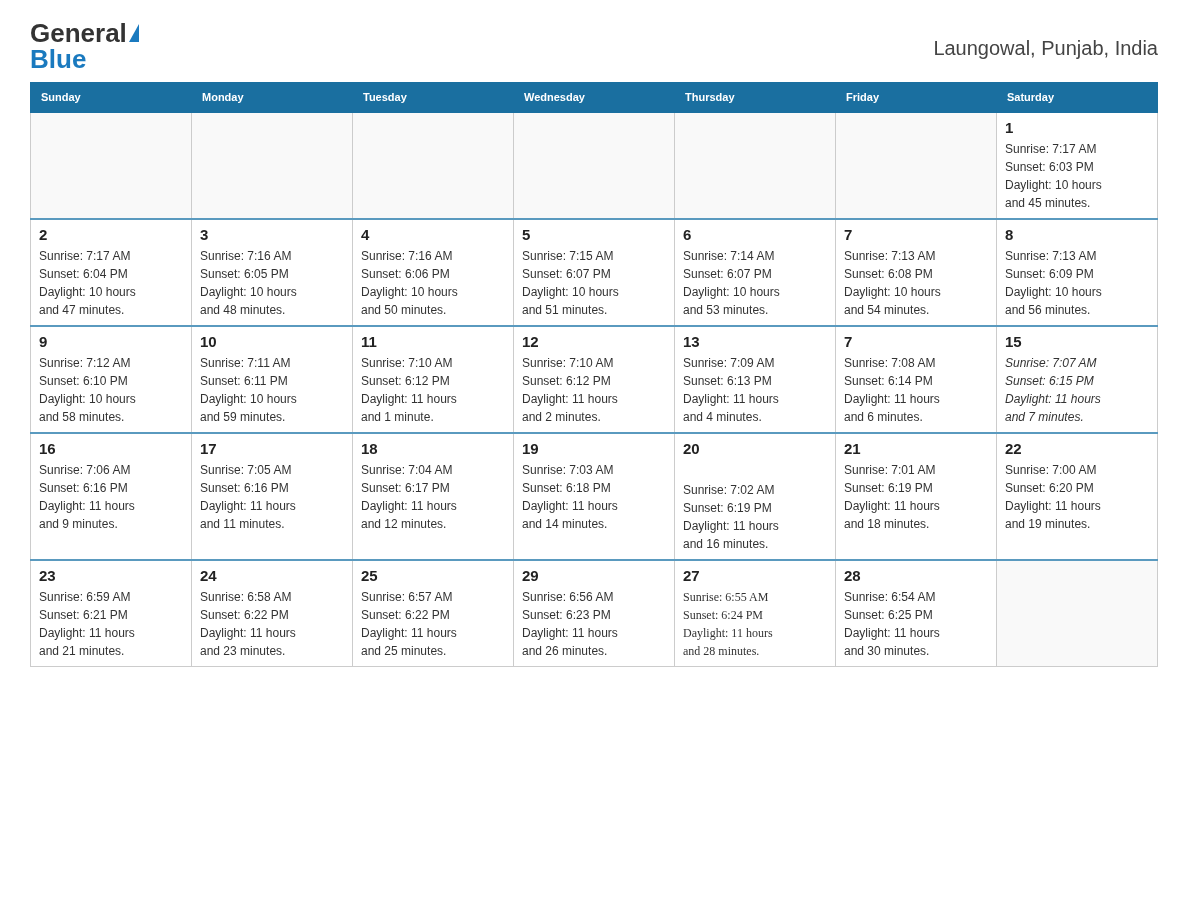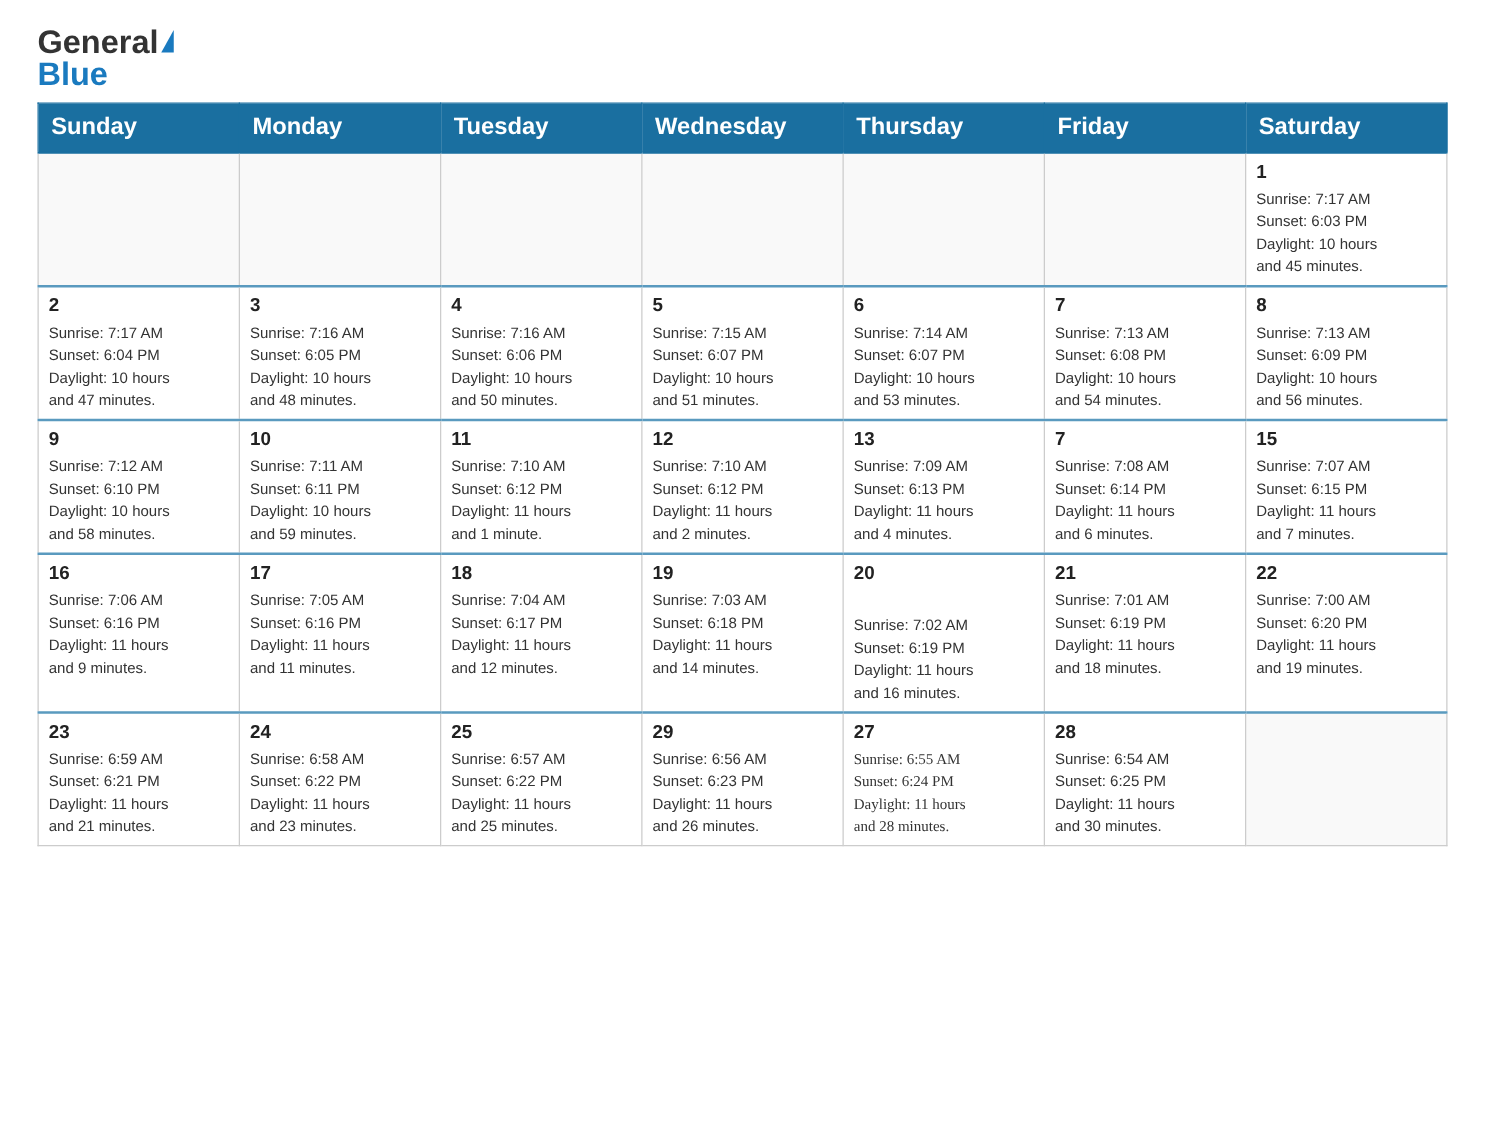--- a/index.html
+++ b/index.html
@@ -6,23 +6,22 @@
     body {
       font-family: Arial, sans-serif;
       background: #fff;
       padding: 20px 30px;
       width: 1188px;
       min-height: 918px;
     }
     .header {
       display: flex;
       justify-content: space-between;
-      align-items: flex-start;
+      align-items: center;
       margin-bottom: 10px;
-      flex-direction: column;
     }
     .logo {
       display: flex;
       flex-direction: column;
       align-items: flex-start;
     }
     .logo-general {
       font-size: 26px;
       font-weight: bold;
       color: #333;
@@ -58,21 +57,21 @@
       margin-top: 4px;
     }
     .calendar {
       width: 100%;
       border-collapse: collapse;
       margin-top: 10px;
     }
     .calendar th {
       background-color: #1a6fa0;
       color: #fff;
-      font-size: 19px;
+      font-size: 11px;
       font-weight: bold;
       padding: 8px 10px;
       text-align: left;
       border: 1px solid #1a6fa0;
     }
     .calendar td {
       vertical-align: top;
       border: 1px solid #ccc;
       padding: 6px 8px;
       width: 14.28%;
@@ -107,20 +106,21 @@
 
 <div class="header">
   <div class="logo">
     <div style="display:flex; align-items:center;">
       <span class="logo-general">General</span>
       <span class="logo-triangle"></span>
     </div>
     <span class="logo-blue">Blue</span>
   </div>
   <div class="title-block">
+    <div class="title-location">Laungowal, Punjab, India</div>
   </div>
 </div>
 
 <table class="calendar">
   <thead>
     <tr>
     <th>Sunday</th>
         <th>Monday</th>
         <th>Tuesday</th>
         <th>Wednesday</th>
@@ -234,21 +234,21 @@
         </td>
         <td>
           <span class="day-number">7</span>
           <div class="day-info" style="white-space: pre-line;">Sunrise: 7:08 AM
 Sunset: 6:14 PM
 Daylight: 11 hours
 and 6 minutes.</div>
         </td>
         <td>
           <span class="day-number">15</span>
-          <div class="day-info" style="white-space: pre-line;">Sunrise: 7:07 AM
+          <div class="day-info" style="white-space: pre-line; font-style: italic;">Sunrise: 7:07 AM
 Sunset: 6:15 PM
 Daylight: 11 hours
 and 7 minutes.</div>
         </td>
       </tr>
       <tr>
         <td>
           <span class="day-number">16</span>
           <div class="day-info" style="white-space: pre-line;">Sunrise: 7:06 AM
 Sunset: 6:16 PM

